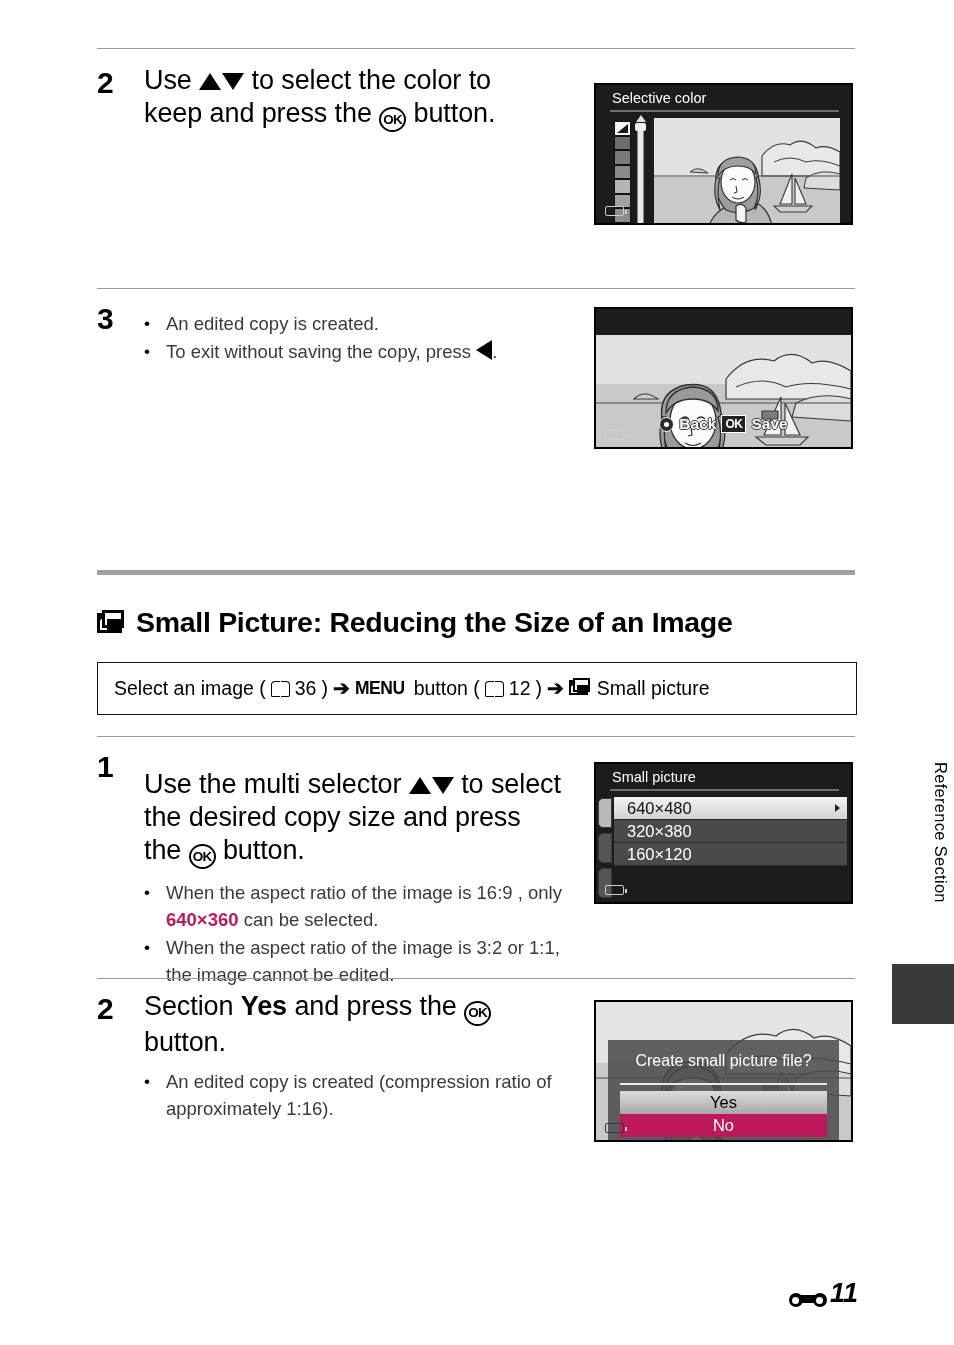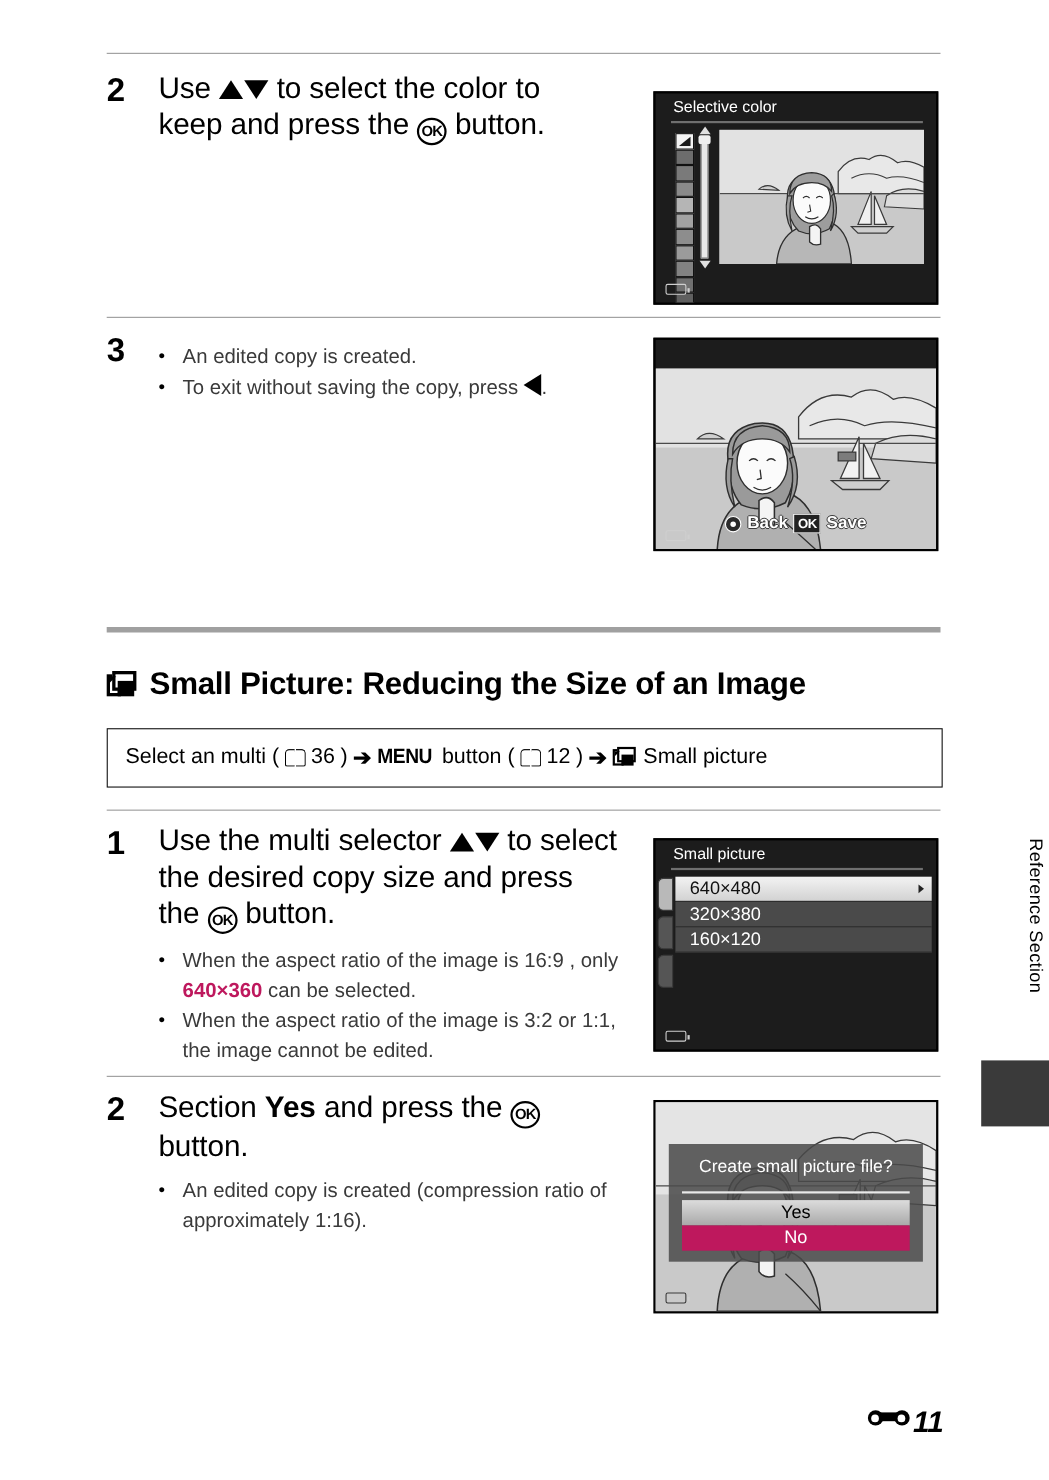--- a/index.html
+++ b/index.html
@@ -113,21 +113,21 @@
     gap:9px; letter-spacing:-0.3px;
   }
   .navbox {
     border:1.6px solid #111; padding:13px 16px 14px 16px;
     font-size:19.5px; display:flex; align-items:center; gap:5px;
     flex-wrap:wrap;
   }
 
   
   .cam {
-    position:absolute; width:259px; height:194px;
+    position:absolute; width:259px; height:142px;
     border:2.2px solid #000; background:#1c1c1c; overflow:hidden;
   }
   .cam-title {
     color:#fff; font-size:14.5px; padding:5px 0 4px 16px;
   }
   .cam-title.center { text-align:center; padding-left:0; background:#2a2a2a;margin-top:48px; }
   .cam-titlerule {
     height:1.5px; background:#6f6f6f; margin:0 12px 0 14px;
   }
   .battery {
@@ -225,21 +225,21 @@
   }
   .sidelabel {
     position:absolute; right:4px; top:762px; width:30px;
     font-size:16.5px; letter-spacing:0.3px;
     writing-mode:vertical-rl; text-orientation:mixed;
   }
 
   
   .footer {
     position:absolute; right:96px; bottom:36px;
-    display:flex; align-items:flex-start; gap:3px;
+    display:flex; align-items:flex-end; gap:3px;
   }
   .e-icon {
     display:inline-block; width:38px; height:20px; position:relative;
   }
   .e-icon .bar { position:absolute; left:6px; top:6px; width:26px; height:8px; background:#000; }
   .e-icon .c1, .e-icon .c2 {
     position:absolute; top:4px; width:14px; height:14px; border-radius:50%;
     background:#000;
   }
   .e-icon .c1 { left:0; }
@@ -422,21 +422,21 @@
           <span class="big"></span>
           <span class="sm"></span>
           <span class="tick"></span>
       </span>
       <span>Small Picture: Reducing the Size of an Image</span>
     </div>
   </div>
 
   <div class="content" style="top:662px; width:760px;">
     <div class="navbox">
-      <span>Select an multi (</span>
+      <span>Select an image (</span>
         <span class="book-glyph"></span>
         <span>36</span>
         <span>) </span>
         <span class="arrow-glyph">➔</span>
         <span class="menu-glyph">MENU</span>
         <span> button (</span>
         <span class="book-glyph"></span>
         <span>12</span>
         <span>) </span>
         <span class="arrow-glyph">➔</span>
@@ -450,21 +450,21 @@
     </div>
   </div>
 
   <div class="content" style="top:736px;">
     <div class="rule-thin"></div>
   </div>
 
   <div class="content" style="top:748px;">
     <div class="step">
       <div class="step-num">1</div>
-      <div class="step-body" style="max-width:420px;">
+      <div class="step-body" style="max-width:420px;margin-top:20px;">
         <div class="step-head"><span>Use the multi selector </span><span class="tri-up"></span><span class="tri-dn"></span><span> to select the desired copy size and press the </span><span class="ok-glyph">OK</span><span> button.</span></div>
         <div class="bullets">
           <div class="bullet">
             <span class="dot">•</span>
             <span class="btext"><span>When the aspect ratio of the image is 16:9 , only </span><b>640×360</b><span> can be selected.</span></span>
           </div>
           <div class="bullet">
             <span class="dot">•</span>
             <span class="btext">When the aspect ratio of the image is 3:2 or 1:1, the image cannot be edited.</span>
           </div>

